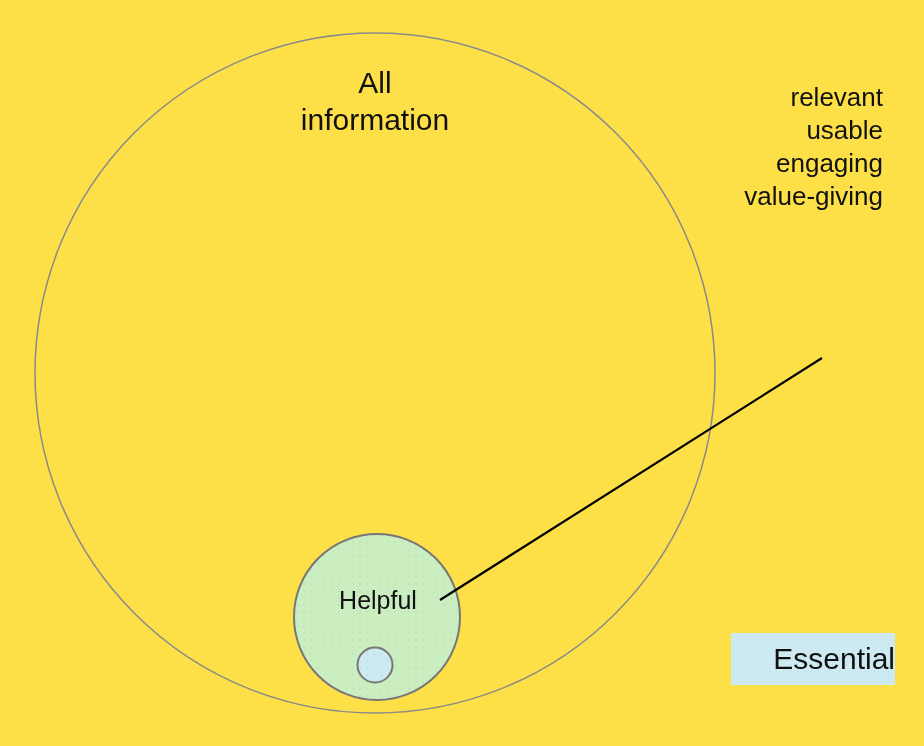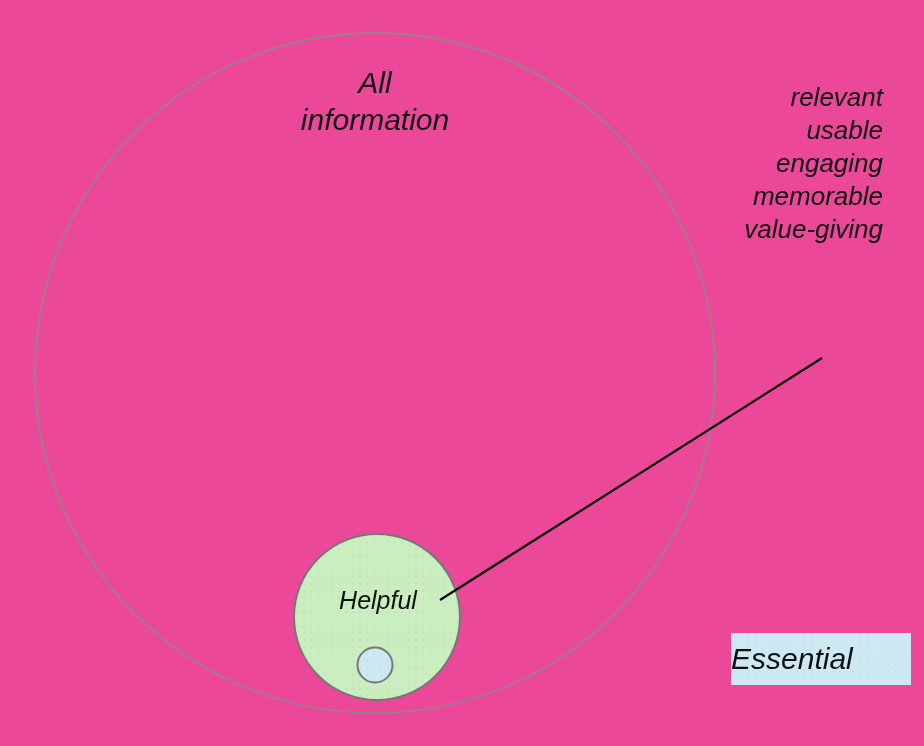--- a/index.html
+++ b/index.html
@@ -4,25 +4,24 @@
 <style>
   html, body {
     margin: 0;
     padding: 0;
     background: #ffffff;
   }
   .canvas {
     position: relative;
     width: 924px;
     height: 746px;
-    background: #ec4899;
+    background: #fde047;
     font-family: "Liberation Sans", sans-serif;
     color: #111111;
     overflow: hidden;
-    font-style: italic;
   }
   .diagram-svg {
     position: absolute;
     left: 0;
     top: 0;
     width: 924px;
     height: 746px;
   }
   .label {
     position: absolute;
@@ -52,28 +51,28 @@
     font-size: 26px;
     line-height: 33px;
   }
   .attr-item {
     white-space: nowrap;
   }
   .essential-badge {
     position: absolute;
     left: 731px;
     top: 633px;
-    width: 180px;
+    width: 164px;
     height: 52px;
     background-color: #cde9f2;
     background-image: radial-gradient(rgba(120,160,180,0.18) 12%, rgba(0,0,0,0) 13%);
     background-size: 7px 7px;
     display: flex;
     align-items: center;
-    justify-content: flex-start;
+    justify-content: flex-end;
     font-size: 30px;
   }
 </style>
 </head>
 <body>
 
 <div class="canvas">
 
   <svg class="diagram-svg" viewBox="0 0 924 746" xmlns="http://www.w3.org/2000/svg">
     <defs>
@@ -97,21 +96,20 @@
     <div>All</div>
     <div>information</div>
   </div>
 
   <div class="label helpful-label">Helpful</div>
 
   <div class="attr-list">
     <div class="attr-item">relevant</div>
     <div class="attr-item">usable</div>
     <div class="attr-item">engaging</div>
-    <div class="attr-item">memorable</div>
     <div class="attr-item">value-giving</div>
   </div>
 
   <div class="essential-badge">
     <span>Essential</span>
   </div>
 
 </div>
 
 </body></html>

